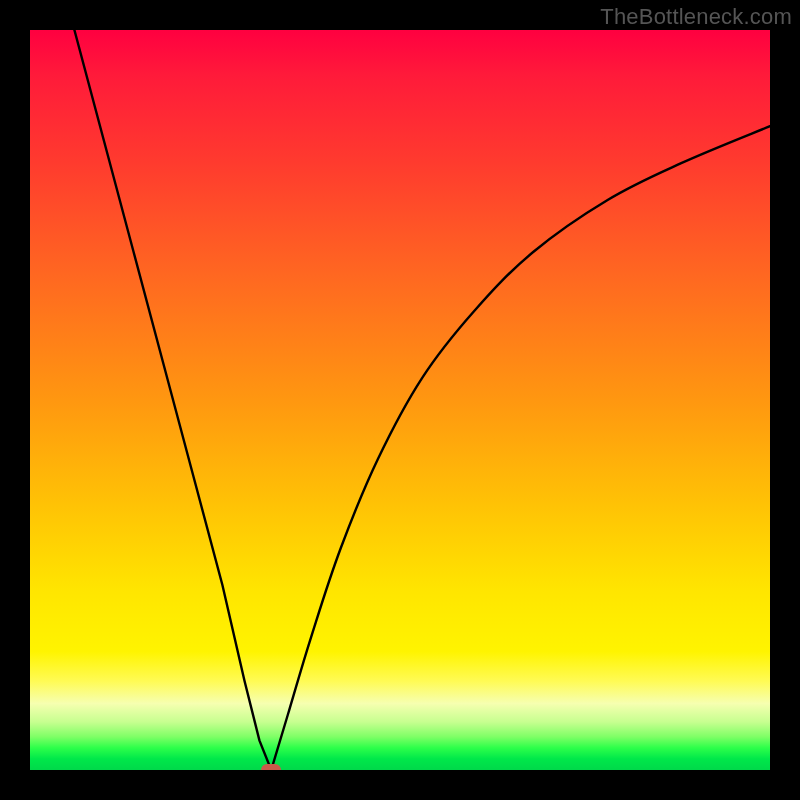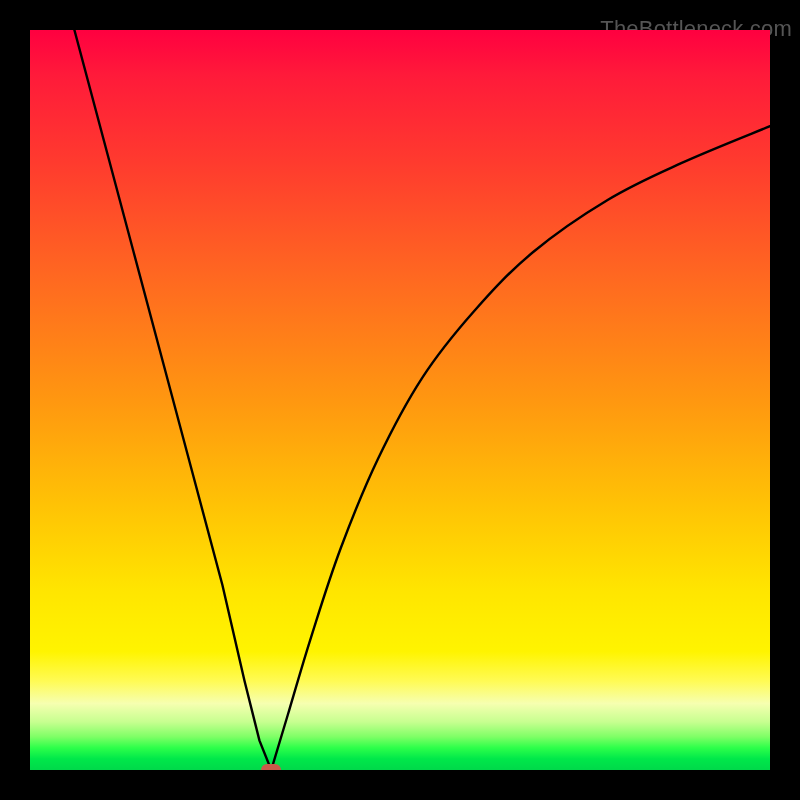--- a/index.html
+++ b/index.html
@@ -54,21 +54,20 @@
   }
   .watermark {
     position: absolute;
     top: 4px;
     right: 8px;
     color: #555;
     font-size: 22px;
     font-weight: 500;
     letter-spacing: 0.2px;
     user-select: none;
-    margin-top: 12px;
   }
   .dip-marker {
     position: absolute;
     width: 20px;
     height: 12px;
     background: #c95a4a;
     border-radius: 6px / 6px;
     transform: translate(-50%, -50%);
   }
 </style>

